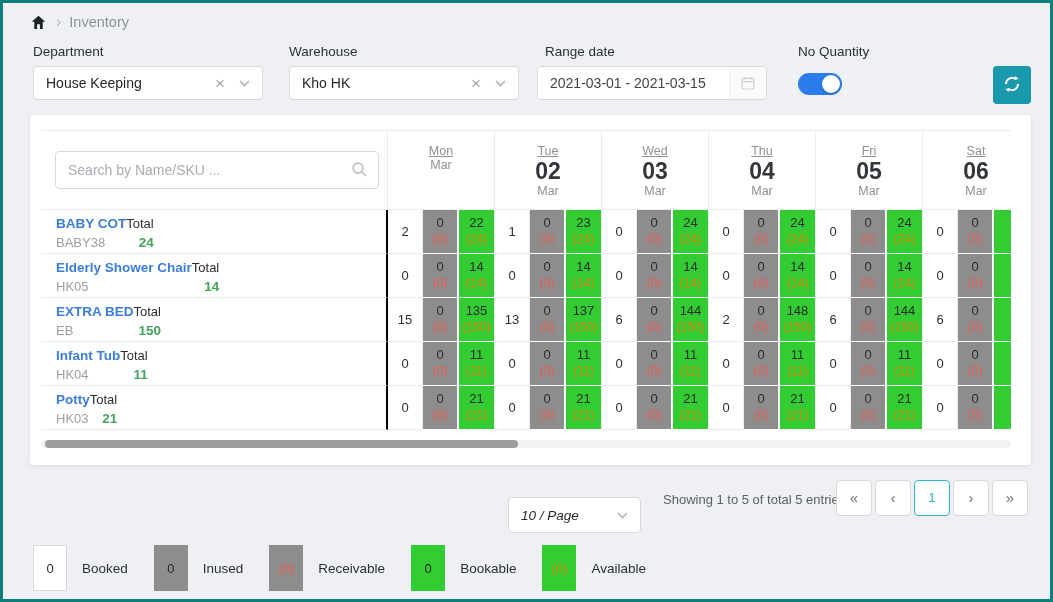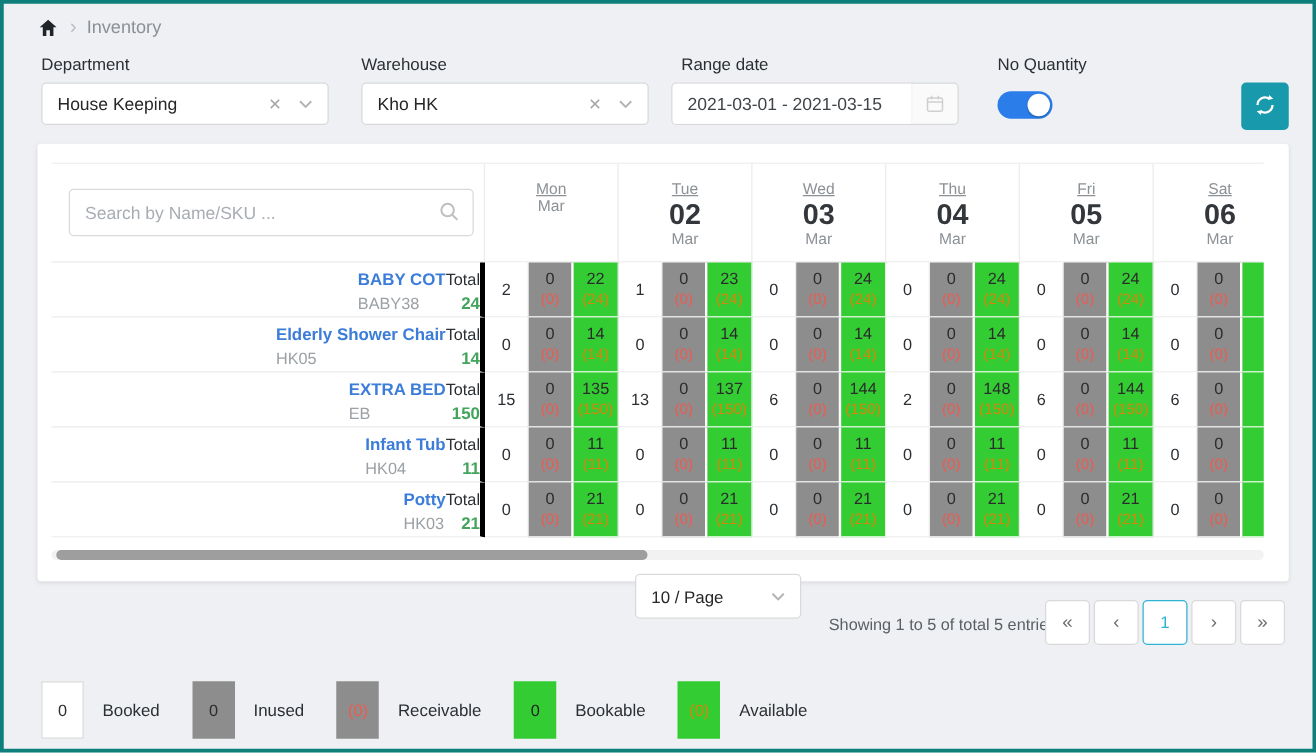--- a/index.html
+++ b/index.html
@@ -48,22 +48,22 @@
     padding:0 34px 0 12px; font-size:14px; color:#262626; font-family:inherit; outline:none; }
   .search-box input::placeholder { color:#a8adb3; }
   .search-icon { position:absolute; right:11px; top:10px; }
   .day-headers { display:flex; flex:1; overflow:hidden; }
   .day-col { width:107px; flex:0 0 107px; border-right:1px solid #ececec; text-align:center; padding-top:13px; }
   .dow { font-size:12.5px; color:#8c9196;text-decoration:underline; }
   .dom { font-size:23px; font-weight:700; color:#33373b; line-height:1.15; }
   .mon { font-size:12.5px; color:#8c9196; }
 
   .trow { display:flex; height:44px; }
-  .item-cell { width:347px; flex:0 0 347px; border-right:4px solid #000000; border-bottom:1px solid #ececec;
-    display:flex; justify-content:flex-end; padding:6px 0 6px 15px; }
+  .item-cell { width:347px; flex:0 0 347px; border-right:2px solid #000000; border-bottom:1px solid #ececec;
+    display:flex; justify-content:flex-start; padding:6px 0 6px 15px; }
   .item-name { font-size:13.5px; font-weight:700; color:#3c7dd9; cursor:pointer; text-decoration:none; }
   .item-sku { font-size:13px; color:#9ba0a5; margin-top:4px; }
   .tot-label { font-size:13px; color:#2b2f33; text-align:right; }
   .tot-value { font-size:13.5px; font-weight:700; color:#43a45c; text-align:right; margin-top:4px; }
   .day-group { display:flex; flex:0 0 107px; width:107px; }
   .cell { height:44px; }
   .cell.booked { width:35px; flex:0 0 35px; display:flex; align-items:center; justify-content:center;
     font-size:13px; color:#2b2f33; border-right:1px solid #ececec; border-bottom:1px solid #ececec; background:#fff; }
   .cell.stack { width:36px; flex:0 0 36px; display:flex; flex-direction:column; align-items:center;
     justify-content:center; line-height:1.3; border-bottom:1px solid #fff; }
@@ -71,21 +71,21 @@
   .cell.bookable-cell { background:#33cc33; border-right:1px solid #ececec; }
   .v-top { font-size:13px; color:#2b2b2b; }
   .v-recv { font-size:12px; color:#ef5a50; }
   .v-avail { font-size:12px; color:#d8860b; }
 
   
   .hscroll { position:absolute; left:11px; top:325px; width:970px; height:8px; background:#f2f2f2; border-radius:4px; }
   .hthumb { position:absolute; left:4px; top:0; width:473px; height:8px; background:#9e9e9e; border-radius:4px; cursor:grab; }
 
   
-  .pagesize { position:absolute; left:505px; top:456px; width:133px; height:36px; }
+  .pagesize { position:absolute; left:505px; top:494px; width:133px; height:36px;font-style:italic; }
   .pagesize .sel-val { font-size:13.5px; }
   .pg-summary { position:absolute; left:660px; top:489px; font-size:13px; color:#5b6065; }
   .pg-buttons { position:absolute; left:833px; top:477px; display:flex; gap:3px; }
   .pg-btn { width:36px; height:36px; background:#fff; border:1px solid #d9d9d9; border-radius:4px;
     color:#6b7075; font-size:15px; line-height:34px; text-align:center; cursor:pointer; font-family:inherit; }
   .pg-btn.active { border-color:#2fb3d2; color:#2fb3d2; font-size:13.5px; }
 
   
   .legend { position:absolute; left:30px; top:542px; display:flex; align-items:center; gap:26px; }
   .lg-item { display:flex; align-items:center; gap:15px; }

